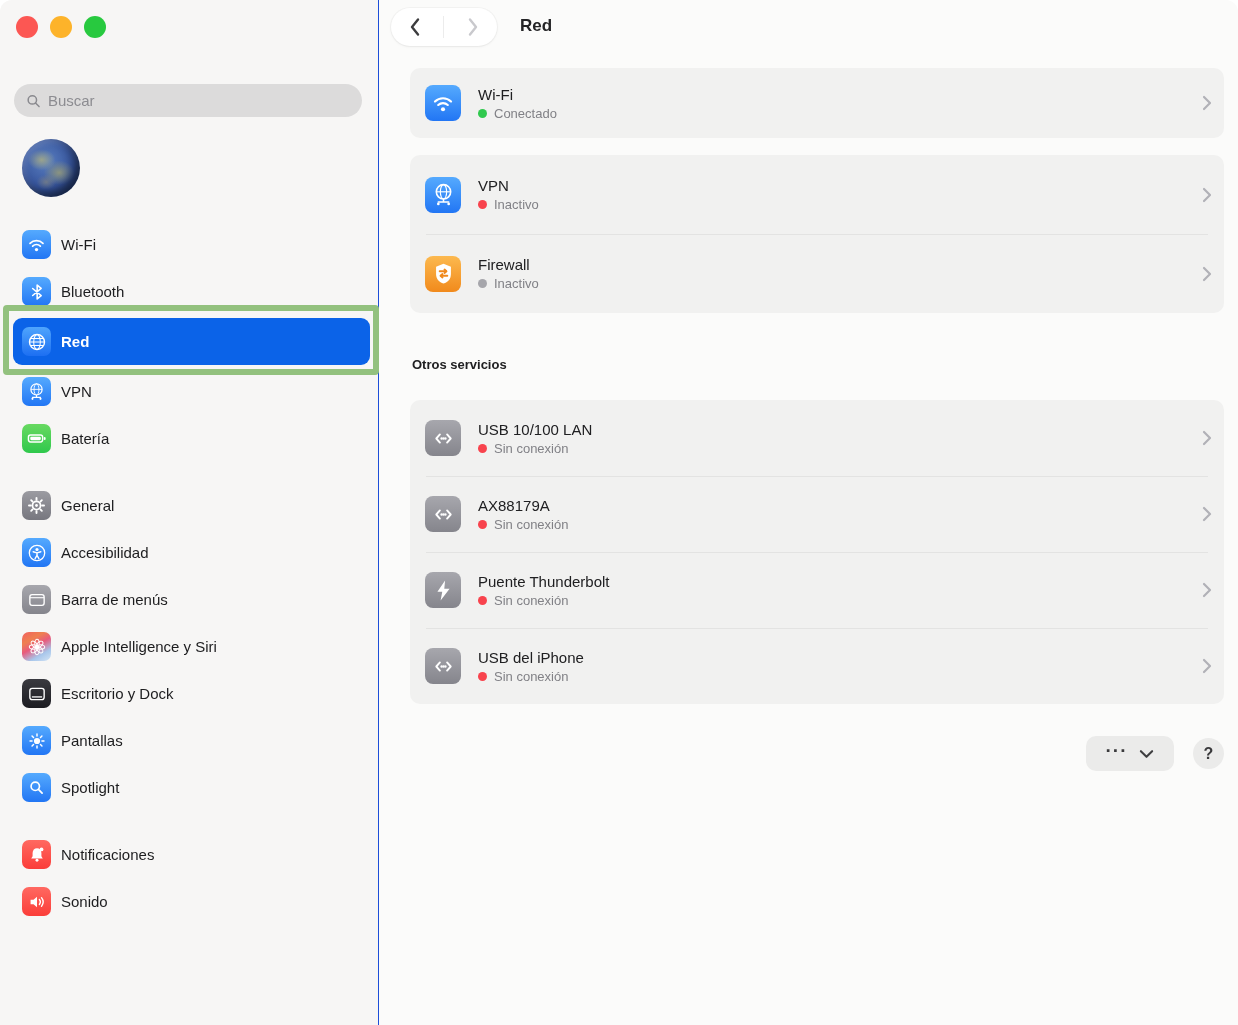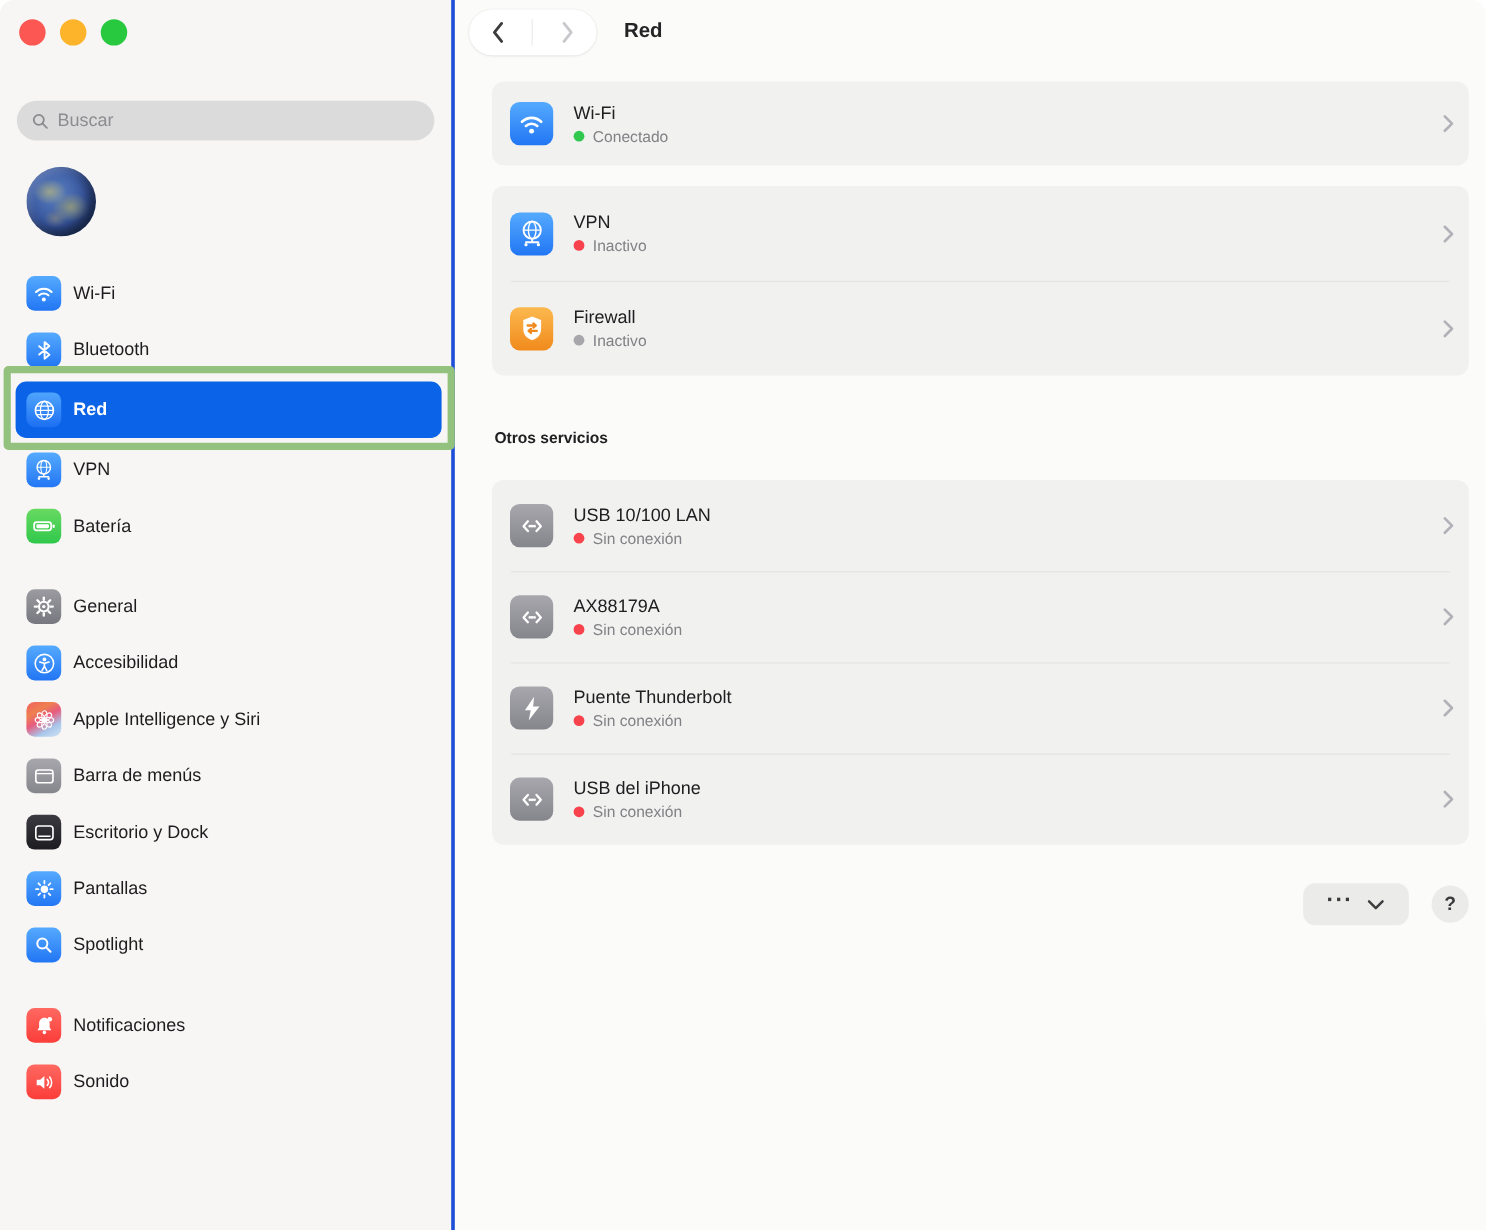--- a/index.html
+++ b/index.html
@@ -1,21 +1,21 @@
 <!DOCTYPE html>
 <html><head>
 <meta charset="utf-8">
 <style>
   * { margin:0; padding:0; box-sizing:border-box; }
   html,body { background:#fff; }
   body { font-family:"Liberation Sans","DejaVu Sans",sans-serif; -webkit-font-smoothing:antialiased; }
   .window { position:relative; width:1238px; height:1025px; background:#fbfbfa; border-radius:12px 12px 0 0; overflow:hidden; }
 
   
-  .sidebar { position:absolute; left:0; top:0; width:379px; height:100%; background:#f7f6f5; border-right:3px solid #1d4ed8; }
+  .sidebar { position:absolute; left:0; top:0; width:379px; height:100%; background:#f7f6f5; border-right:1px solid #1d4ed8; }
   .traffic { position:absolute; left:16px; top:16px; display:flex; gap:12px; }
   .traffic span { width:22px; height:22px; border-radius:50%; display:block; }
   .tl-red { background:#fc5753; }
   .tl-yellow { background:#fdb32a; }
   .tl-green { background:#28c93f; }
 
   .search { position:absolute; left:14px; top:84px; width:348px; height:33px; background:#dcdbdb; border-radius:17px; display:flex; align-items:center; padding:0 12px; gap:7px; }
   .search input { border:none; outline:none; background:transparent; font-size:15px; color:#3a3a3c; width:100%; font-family:inherit; }
   .search input::placeholder { color:#8c8c91; opacity:1; }
 
@@ -189,45 +189,45 @@
               <path d="M7.8,10.6 L12,11.8 L16.2,10.6" fill="none" stroke="#fff" stroke-width="1.5" stroke-linecap="round"></path>
               <line x1="12" y1="11.8" x2="12" y2="14.5" stroke="#fff" stroke-width="1.5"></line>
               <path d="M12,14.5 L9.9,18.2 M12,14.5 L14.1,18.2" fill="none" stroke="#fff" stroke-width="1.5" stroke-linecap="round"></path>
             </svg>
         </span>
         <span class="nav-label">Accesibilidad</span>
       </div>
 
 
       <div class="nav-item">
+        <span class="tile tile-gray">
+          <svg width="22" height="22" viewBox="0 0 24 24">
+              <rect x="4.2" y="6.2" width="15.6" height="11.6" rx="2.4" fill="none" stroke="#fff" stroke-width="1.5"></rect>
+              <line x1="4.4" y1="9.5" x2="19.6" y2="9.5" stroke="#fff" stroke-width="1.2"></line>
+            </svg>
+        </span>
+        <span class="nav-label">Barra de menús</span>
+      </div>
+
+      <div class="nav-item">
         <span class="tile tile-siri">
           <svg width="22" height="22" viewBox="0 0 24 24">
               <g fill="none" stroke="#fff" stroke-width="1.1">
                 <ellipse cx="12" cy="7.8" rx="2.4" ry="4.2"></ellipse>
                 <ellipse cx="12" cy="7.8" rx="2.4" ry="4.2" transform="rotate(45 12 12)"></ellipse>
                 <ellipse cx="12" cy="7.8" rx="2.4" ry="4.2" transform="rotate(90 12 12)"></ellipse>
                 <ellipse cx="12" cy="7.8" rx="2.4" ry="4.2" transform="rotate(135 12 12)"></ellipse>
                 <ellipse cx="12" cy="7.8" rx="2.4" ry="4.2" transform="rotate(180 12 12)"></ellipse>
                 <ellipse cx="12" cy="7.8" rx="2.4" ry="4.2" transform="rotate(225 12 12)"></ellipse>
                 <ellipse cx="12" cy="7.8" rx="2.4" ry="4.2" transform="rotate(270 12 12)"></ellipse>
                 <ellipse cx="12" cy="7.8" rx="2.4" ry="4.2" transform="rotate(315 12 12)"></ellipse>
               </g>
             </svg>
         </span>
         <span class="nav-label">Apple Intelligence y Siri</span>
-      </div>
-
-      <div class="nav-item">
-        <span class="tile tile-gray">
-          <svg width="22" height="22" viewBox="0 0 24 24">
-              <rect x="4.2" y="6.2" width="15.6" height="11.6" rx="2.4" fill="none" stroke="#fff" stroke-width="1.5"></rect>
-              <line x1="4.4" y1="9.5" x2="19.6" y2="9.5" stroke="#fff" stroke-width="1.2"></line>
-            </svg>
-        </span>
-        <span class="nav-label">Barra de menús</span>
       </div>
 
       <div class="nav-item">
         <span class="tile tile-dark">
           <svg width="22" height="22" viewBox="0 0 24 24">
               <rect x="4.2" y="5.8" width="15.6" height="12.4" rx="2.6" fill="none" stroke="#fff" stroke-width="1.5"></rect>
               <line x1="6.4" y1="15.2" x2="17.6" y2="15.2" stroke="#fff" stroke-width="1.4"></line>
             </svg>
         </span>
         <span class="nav-label">Escritorio y Dock</span>

